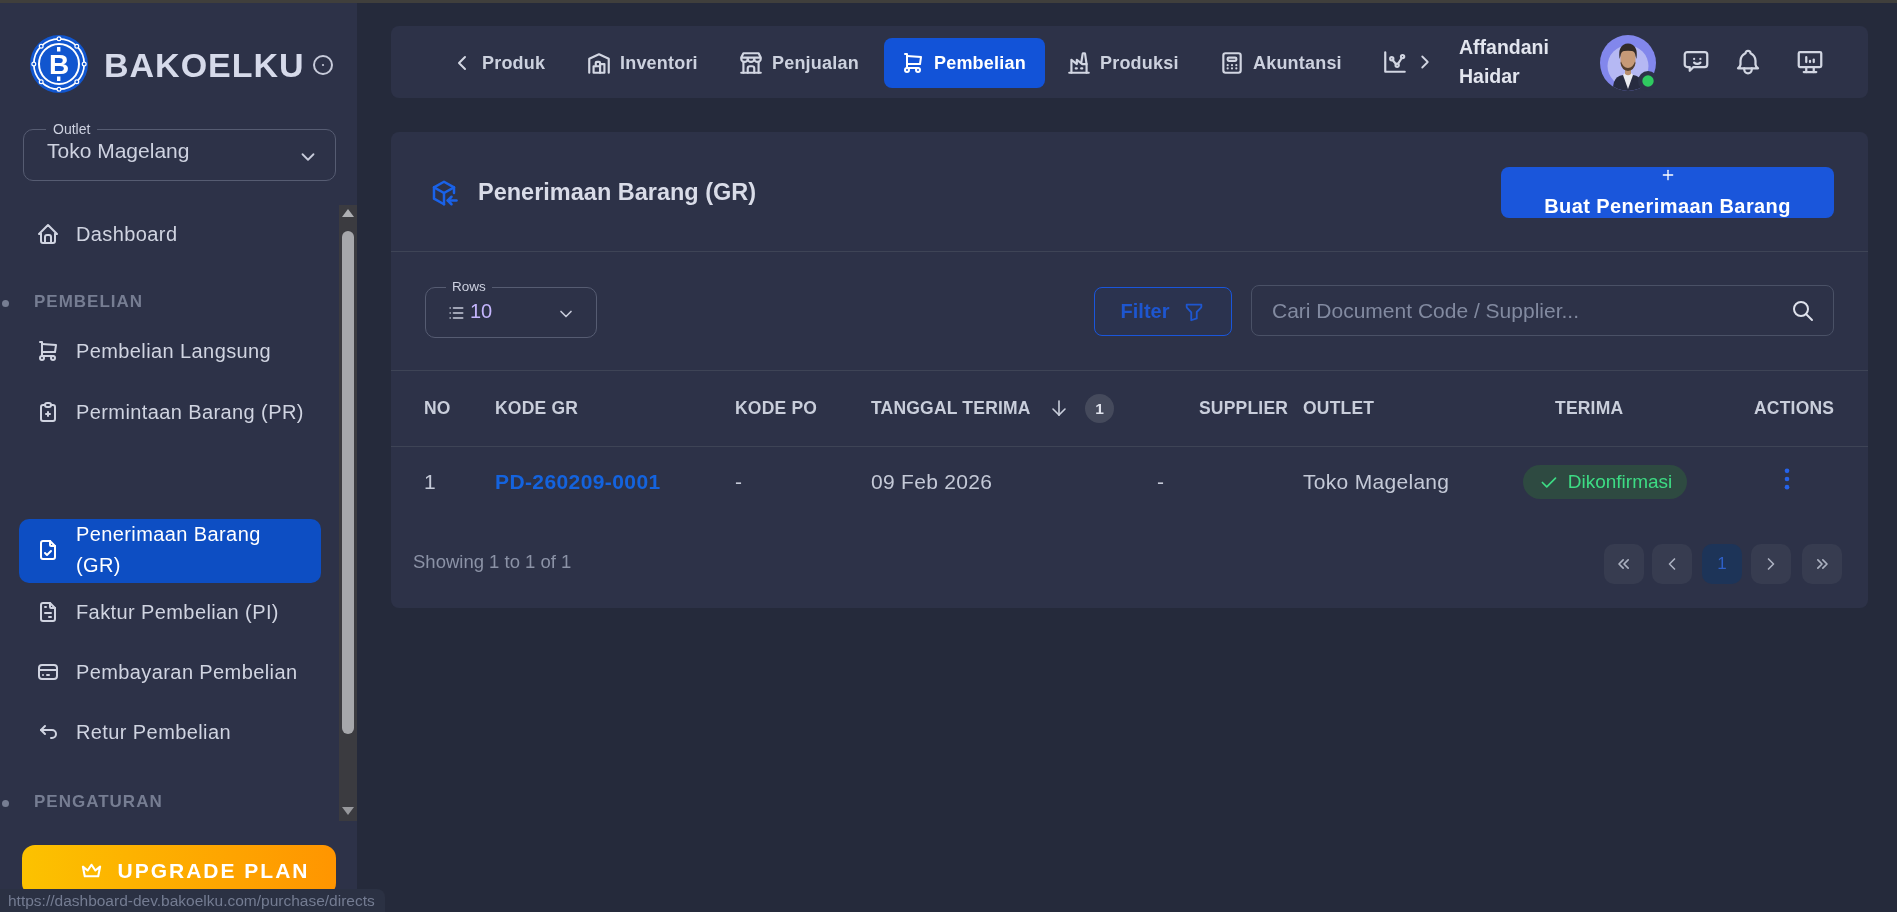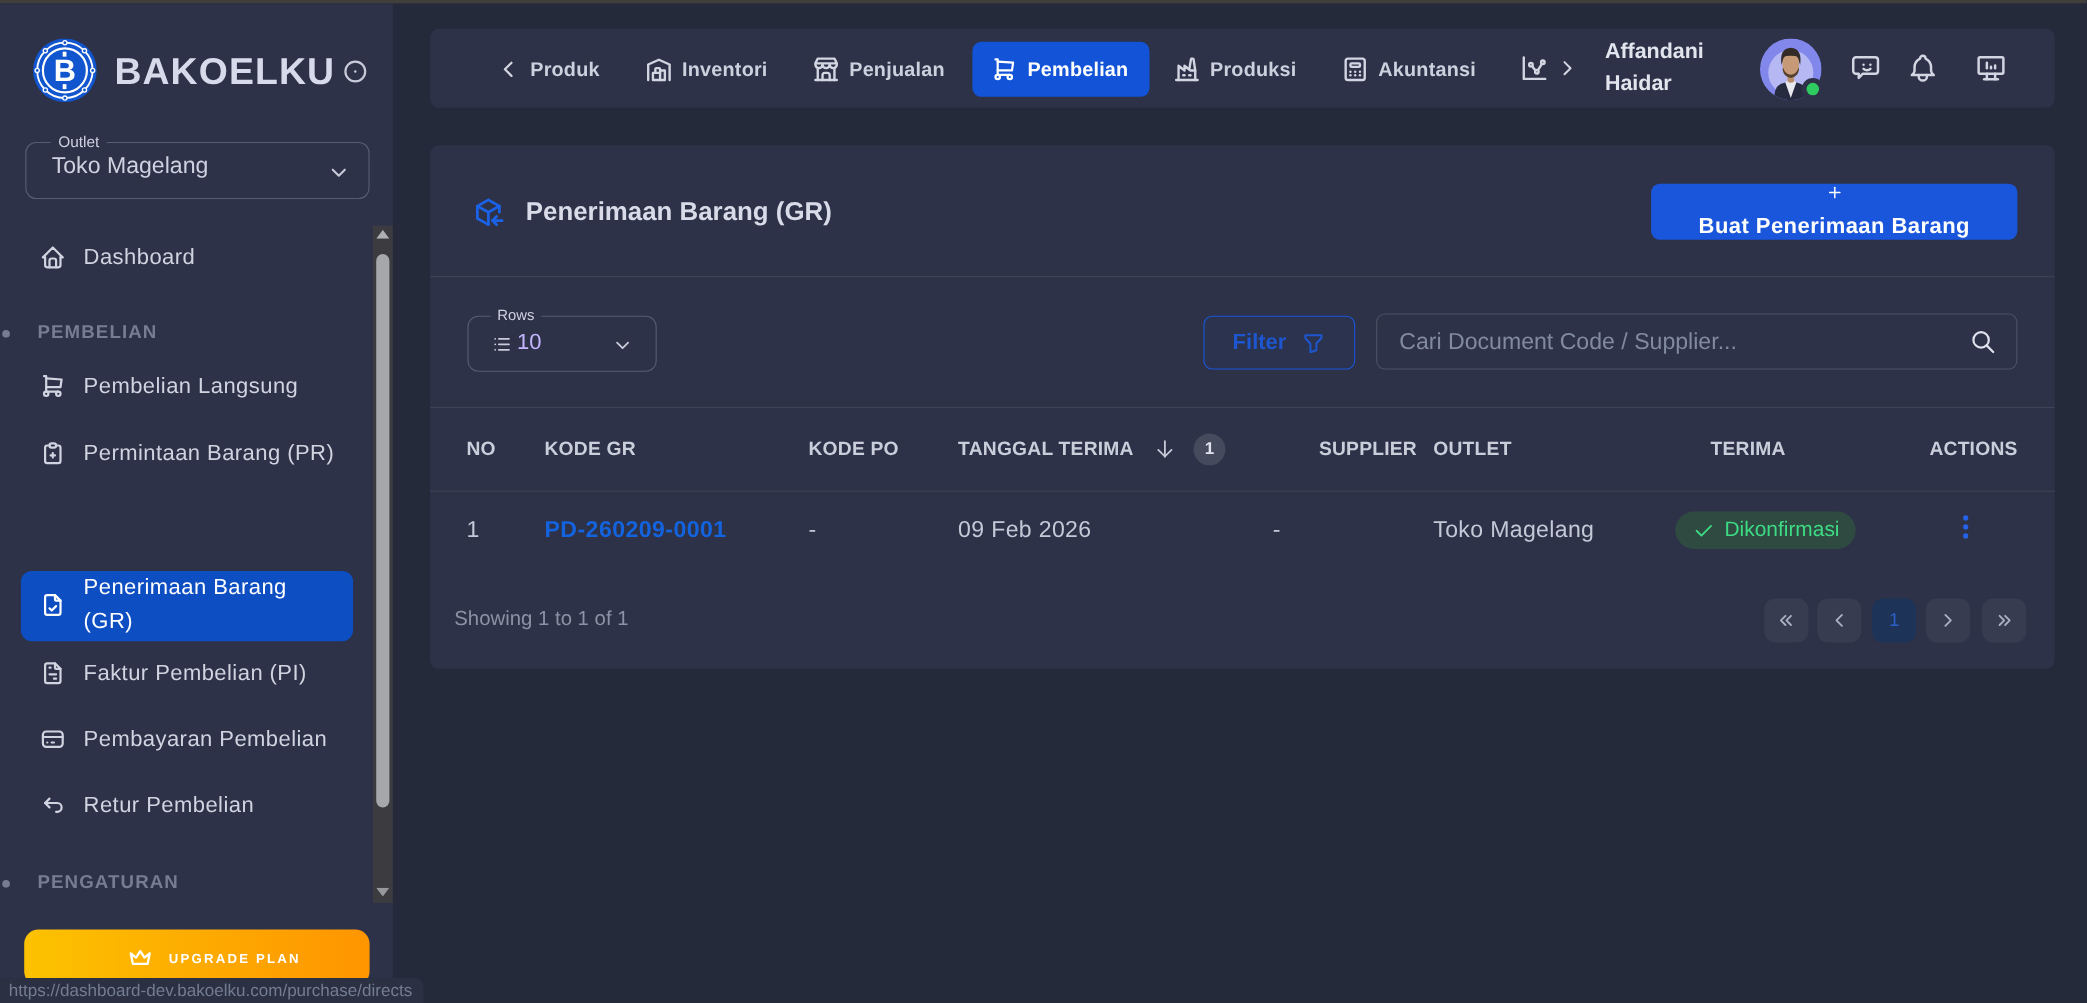--- a/index.html
+++ b/index.html
@@ -30,21 +30,21 @@
   .m2 { line-height:30.5px; }
 
   
   #sbTrack { left:339px; top:202px; width:18px; height:616px; background:#3b3b40; }
   #sbThumb { left:342px; top:228px; width:12px; height:503px; border-radius:6px; background:#a6a7ab; }
 
   
   #upgrade { left:22px; top:842px; width:314px; height:51px; border-radius:13px;
      background:linear-gradient(90deg,#fcc200,#ff9500);
      display:flex; align-items:center; justify-content:center; gap:14px;
-     color:#fff; font-size:12px; font-weight:bold; letter-spacing:2px;padding-left:32px; }
+     color:#fff; font-size:21px; font-weight:bold; letter-spacing:2px;padding-left:32px; }
 
   
   #statusUrl { left:0px; top:889px; height:23px; background:#2b3143; border-top-right-radius:8px;
      color:#747c92; font-size:15.5px; display:flex; align-items:center; padding:0 10px 0 8px; white-space:nowrap; }
 
   
   #navbar { left:391px; top:26px; width:1477px; height:72px; background:#2d3248; border-radius:8px; }
   .ntab { position:absolute; top:1px; height:72px; display:flex; align-items:center; gap:12px; color:#ccd1de; font-size:18px; letter-spacing:0.2px; font-weight:bold;justify-content:center; }
   #tabActive { left:493px; top:12px; width:161px; height:50px; border-radius:8px; background:#1253d8; }
   .nico { color:#d2d6e2; }

